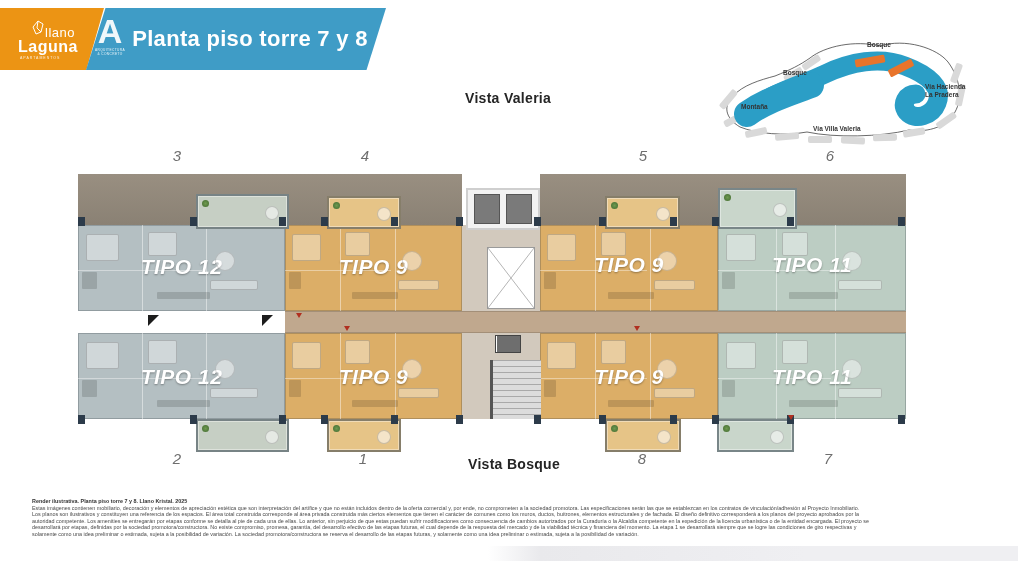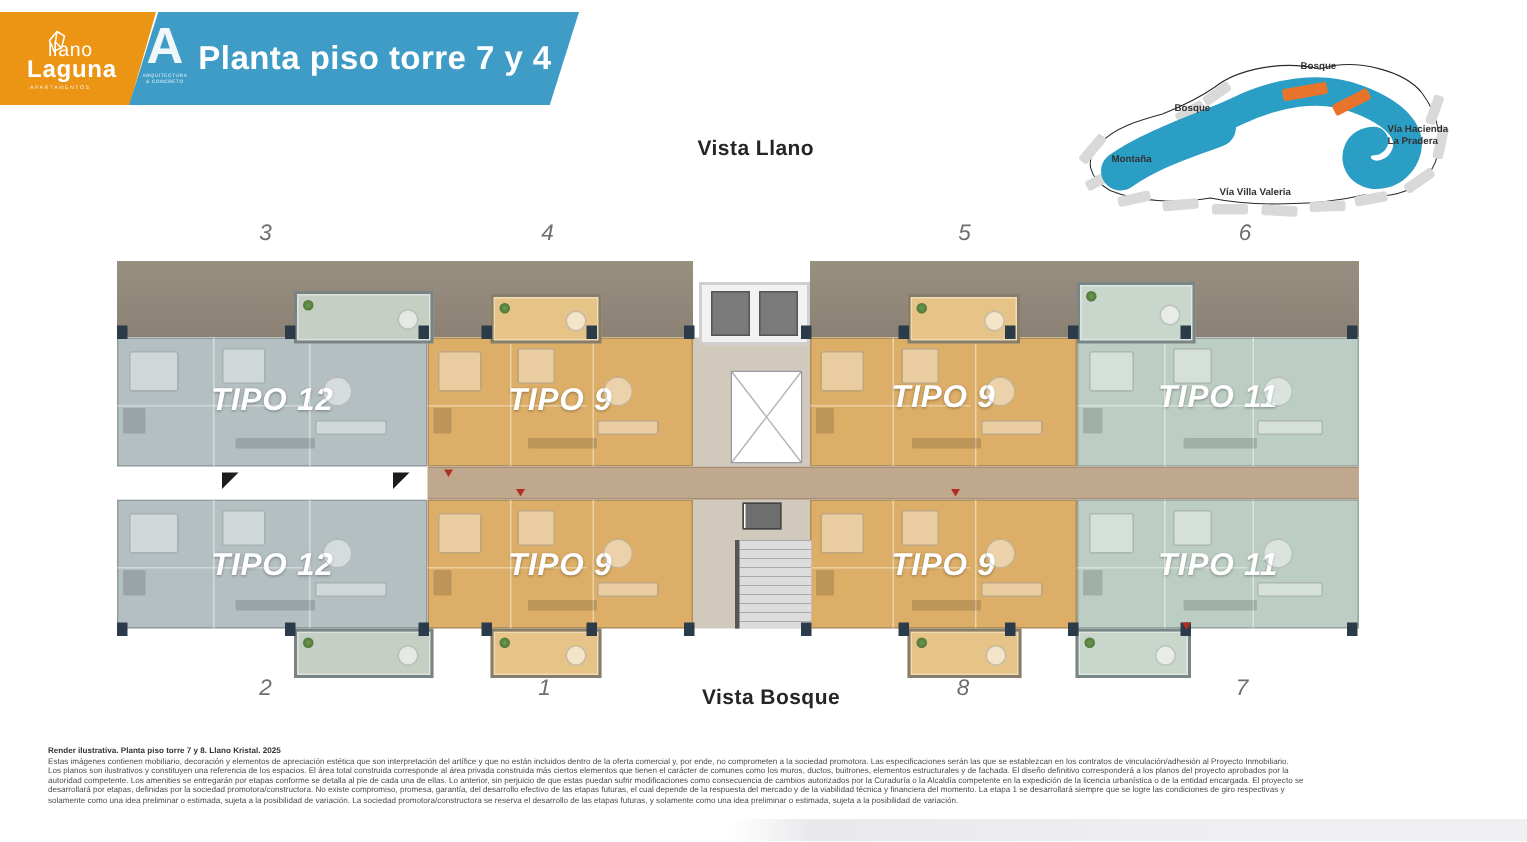--- a/index.html
+++ b/index.html
@@ -5,21 +5,21 @@
   html,body{margin:0;padding:0;background:#ffffff;}
   #stage{position:relative;width:1018px;height:561px;background:#ffffff;overflow:hidden;
          font-family:"Liberation Sans",sans-serif;}
   
   .hdr-orange{position:absolute;left:0;top:8px;width:104px;height:62px;background:#EC9414;
               clip-path:polygon(0 0,100% 0,83% 100%,0 100%);}
   .hdr-blue{position:absolute;left:86px;top:8px;width:300px;height:62px;background:#3F9CC6;
             clip-path:polygon(6.5% 0,100% 0,93.5% 100%,0 100%);display:flex;align-items:center;justify-content:center;}
   .hdr-title{color:#fff;font-size:22px;font-weight:bold;letter-spacing:.3px;padding-left:28px;}
   .brand{position:absolute;left:18px;top:18px;color:#fff;line-height:1;}
-  .brand .l1{font-size:13px;margin-left:14px;letter-spacing:.5px;}
+  .brand .l1{font-size:13px;margin-left:27px;letter-spacing:.5px;}
   .brand .l2{font-size:16px;font-weight:bold;letter-spacing:.5px;}
   .brand .tag{font-size:3.5px;letter-spacing:1px;margin-top:2px;margin-left:2px;opacity:.85;}
   .crystal{position:absolute;left:14px;top:-6px;}
   .a-logo{position:absolute;left:88px;top:14px;width:44px;text-align:center;color:#fff;}
   .a-logo .a{font-size:34px;font-weight:bold;line-height:1;opacity:.92;}
   .a-logo .cap{font-size:3.2px;letter-spacing:.4px;line-height:1.3;opacity:.9;}
   
   #map{position:absolute;left:715px;top:30px;width:295px;height:115px;}
   .map-label{position:absolute;font-size:6.5px;font-weight:bold;color:#333;white-space:nowrap;line-height:1.25;}
   
@@ -80,21 +80,21 @@
         <svg width="13" height="16" viewBox="0 0 13 16">
             <path d="M6 1 L11 4 L9 12 L4 14 L1 7 Z M6 1 L5 8 L9 12" fill="none" stroke="#fff" stroke-width="1"></path>
           </svg>
       </span>
       <div class="l1">llano</div>
       <div class="l2">Laguna</div>
       <div class="tag">APARTAMENTOS</div>
     </div>
   </div>
   <div class="hdr-blue">
-    <div class="hdr-title">Planta piso torre 7 y 4</div>
+    <div class="hdr-title">Planta piso torre 7 y 8</div>
   </div>
   <div class="a-logo">
     <div class="a">A</div>
     <div class="cap">ARQUITECTURA</div>
     <div class="cap">&amp; CONCRETO</div>
   </div>
 
   <div id="map">
     <svg width="295" height="115" viewBox="0 0 295 115">
       <path d="M25,97 C10,88 8,76 18,66 C28,55 45,50 60,46 C75,40 85,35 95,28 C110,16 140,10 165,16 C190,8 222,18 233,32 C245,48 248,68 240,82 C233,96 214,103 194,100 C165,107 120,108 92,102 C70,106 42,104 25,97 Z" fill="none" stroke="#2a2a2a" stroke-width="0.7"></path>
@@ -125,21 +125,21 @@
     <span class="map-label" style="left:152px;top:11px">Bosque</span>
     <span class="map-label" style="left:68px;top:39px">Bosque</span>
     <span class="map-label" style="left:210px;top:53px">
       <span>Vía Hacienda</span><br>
       <span>La Pradera</span>
     </span>
     <span class="map-label" style="left:26px;top:73px">Montaña</span>
     <span class="map-label" style="left:98px;top:95px">Vía Villa Valeria</span>
   </div>
 
-  <div class="vista" style="left:465px;top:90px">Vista Llano</div>
+  <div class="vista" style="left:465px;top:90px">Vista Valeria</div>
   <div class="vista" style="left:468px;top:456px">Vista Bosque</div>
 
   <span class="unum" style="left:162px;top:147px">3</span>
   <span class="unum" style="left:350px;top:147px">4</span>
   <span class="unum" style="left:628px;top:147px">5</span>
   <span class="unum" style="left:815px;top:147px">6</span>
   <span class="unum" style="left:162px;top:450px">2</span>
   <span class="unum" style="left:348px;top:450px">1</span>
   <span class="unum" style="left:627px;top:450px">8</span>
   <span class="unum" style="left:813px;top:450px">7</span>

